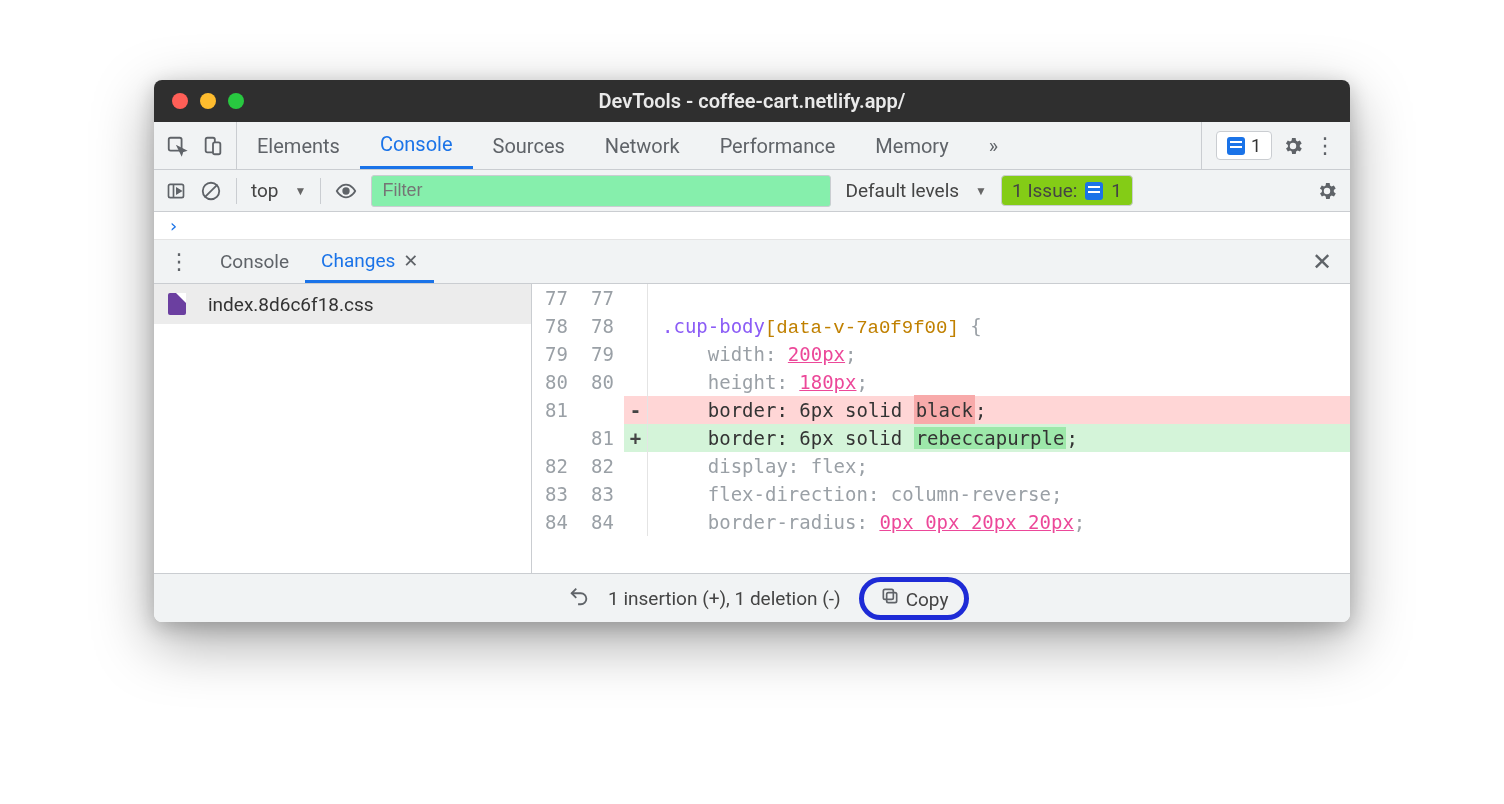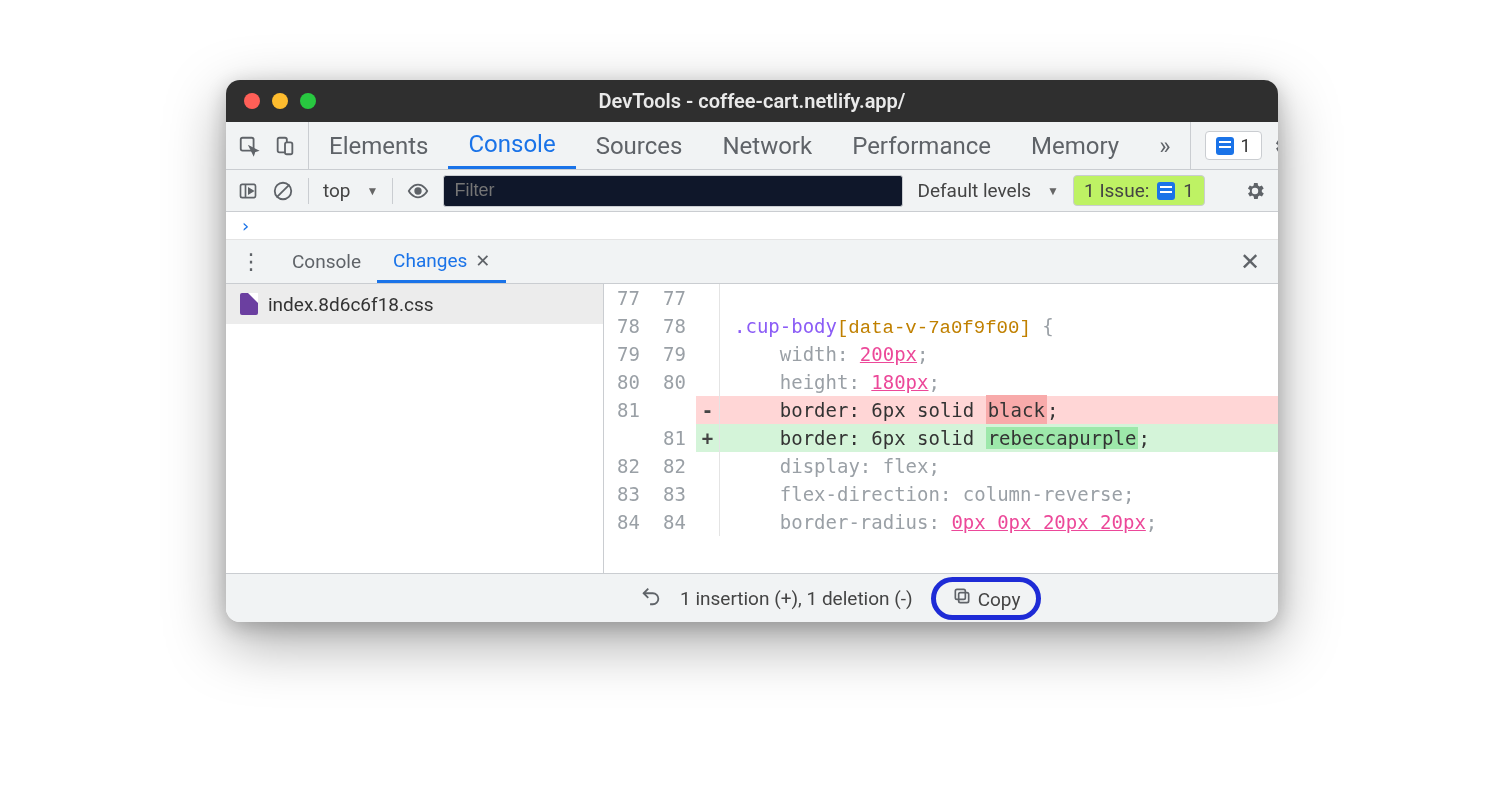--- a/index.html
+++ b/index.html
@@ -7,23 +7,23 @@
   font-family: -apple-system, BlinkMacSystemFont, "Segoe UI", Roboto, Helvetica, Arial, sans-serif;
   background: #fff;
   width: 1504px;
   height: 804px;
   display: flex;
   align-items: flex-start;
   justify-content: center;
   padding-top: 80px;
 }
 .window {
-  width: 1052px;
+  width: 1196px;
   background: #fff;
-  border-radius: 14px;
+  border-radius: 8px;
   box-shadow: 0 20px 60px rgba(0,0,0,0.35), 0 5px 20px rgba(0,0,0,0.2);
   overflow: hidden;
 }
 .titlebar {
   background: #2f2f2f;
   height: 42px;
   display: flex;
   align-items: center;
   position: relative;
 }
@@ -46,21 +46,21 @@
   height: 48px;
   background: #f1f3f4;
   border-bottom: 1px solid #cacdd1;
   display: flex;
   align-items: stretch;
 }
 .tabbar .leftctl { display: flex; align-items: center; padding: 0 12px; gap: 14px; border-right: 1px solid #cacdd1; }
 .tabbar .tabs { display: flex; align-items: stretch; }
 .tab {
   padding: 16px 20px;
-  font-size: 24px;
+  font-size: 20px;
   color: #5f6368;
   display: flex;
   align-items: center;
   cursor: pointer;
 }
 .tab.active { color: #1a73e8; border-bottom: 3px solid #1a73e8; }
 .tabbar .rightctl { margin-left: auto; display: flex; align-items: center; gap: 10px; padding: 0 14px; border-left: 1px solid #cacdd1; }
 
 .issue-badge {
   display: inline-flex;
@@ -117,30 +117,30 @@
   font-size: 19px;
   color: #444;
 }
 .ctl-sep { width: 1px; height: 26px; background: #cacdd1; }
 .dropdown { display: inline-flex; align-items: center; gap: 16px; color: #444; cursor: pointer; }
 .dropdown .caret { font-size: 12px; color: #666; }
 .filter-input {
   flex: 0 0 460px;
   height: 32px;
   border: 1px solid #cacdd1;
-  background: #0f172a;
+  background: #86efac;
   border-radius: 3px;
   padding: 0 10px;
   font-size: 18px;
   color: #666;
 }
 .issue-pill {
   border: 1px solid #cacdd1;
   border-radius: 4px;
-  background: #bef264;
+  background: #84cc16;
   padding: 3px 10px;
   display: inline-flex;
   align-items: center;
   gap: 8px;
 }
 
 .prompt-row {
   height: 28px;
   display: flex;
   align-items: center;
@@ -181,21 +181,21 @@
 }
 .file-col {
   width: 378px;
   border-right: 1px solid #cacdd1;
   background: #fff;
 }
 .file-item {
   height: 40px;
   display: flex;
   align-items: center;
-  gap: 10px;
+  gap: 22px;
   padding: 0 14px;
   background: #ececec;
   font-size: 19px;
   color: #333;
 }
 .file-icon {
   width: 18px; height: 22px;
   background: #6b3fa0;
   position: relative;
   border-radius: 2px 0 2px 2px;

